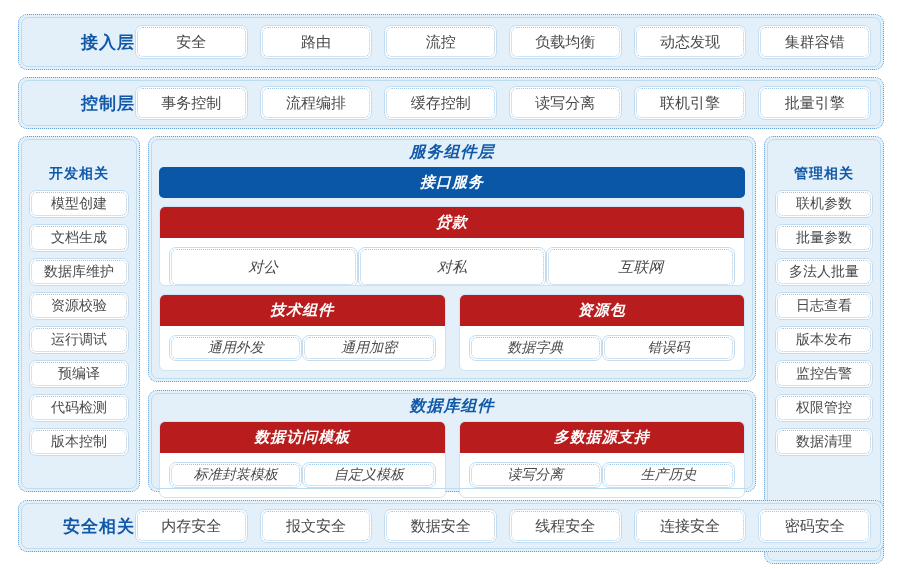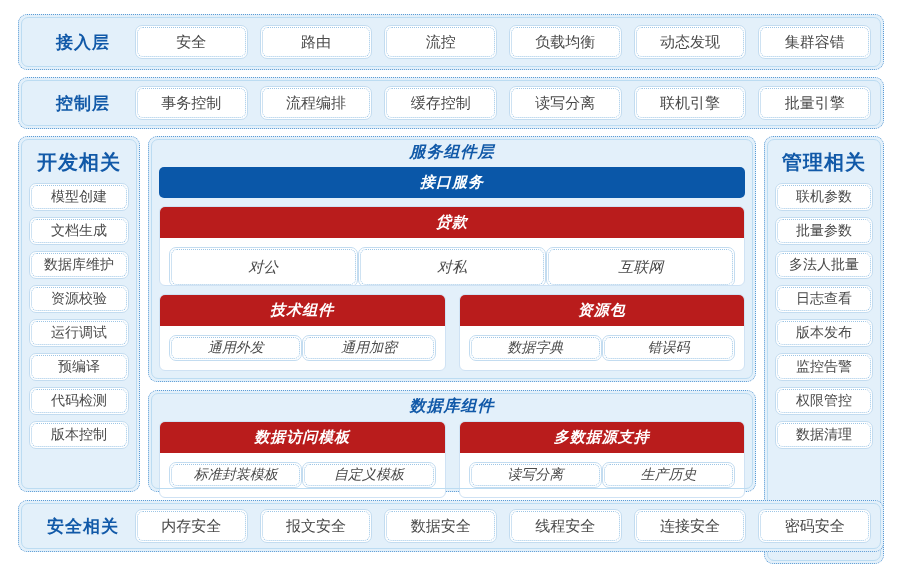--- a/index.html
+++ b/index.html
@@ -20,43 +20,43 @@
   }
   .panel::before{
     content:"";position:absolute;left:2px;top:2px;right:2px;bottom:2px;
     border:1px solid #bcdcf2;border-radius:7px;pointer-events:none;
   }
 
   
   .row-panel{display:flex;align-items:center;padding:0 12px;gap:0;}
   .row-title{
     color:#1159a8;font-weight:bold;font-size:17px;letter-spacing:1px;
-    width:104px;text-align:center;flex:0 0 104px;
+    width:104px;text-align:right;flex:0 0 104px;
   }
   .row-items{display:flex;flex:1;gap:12px;}
   .pill{
     background:#ffffff;
     border:1px solid #c3dcf0;
     border-radius:7px;
     color:#4a4a4a;font-size:15px;
     display:flex;align-items:center;justify-content:center;
     box-sizing:border-box;position:relative;
     white-space:nowrap;
   }
   .pill::before{
     content:"";position:absolute;left:1px;top:1px;right:1px;bottom:1px;
     border:1px dotted #9dc6e6;border-radius:6px;pointer-events:none;
   }
   .row-items .pill{flex:1;height:34px;}
 
   
   .side{padding:8px 10px 10px;display:flex;flex-direction:column;align-items:center;}
   .side-title{
-    color:#1159a8;font-weight:bold;font-size:20px;letter-spacing:1px;
-    margin:4px 0 7px;
+    color:#1159a8;font-weight:bold;font-size:14px;letter-spacing:1px;
+    margin:20px 0 7px;
   }
   .side-list{display:flex;flex-direction:column;gap:6px;width:100%;flex:1;}
   .side-list .pill{height:28px;font-size:14px;width:100%;}
   .sec-title{
     color:#1159a8;font-weight:bold;font-size:16px;text-align:center;
     letter-spacing:1px;padding:5px 0 4px;
   }
   .bluebar{
     background:#0a57a8;color:#ffffff;font-weight:bold;font-size:15px;
     text-align:center;border-radius:5px;padding:6px 0;letter-spacing:1px;

